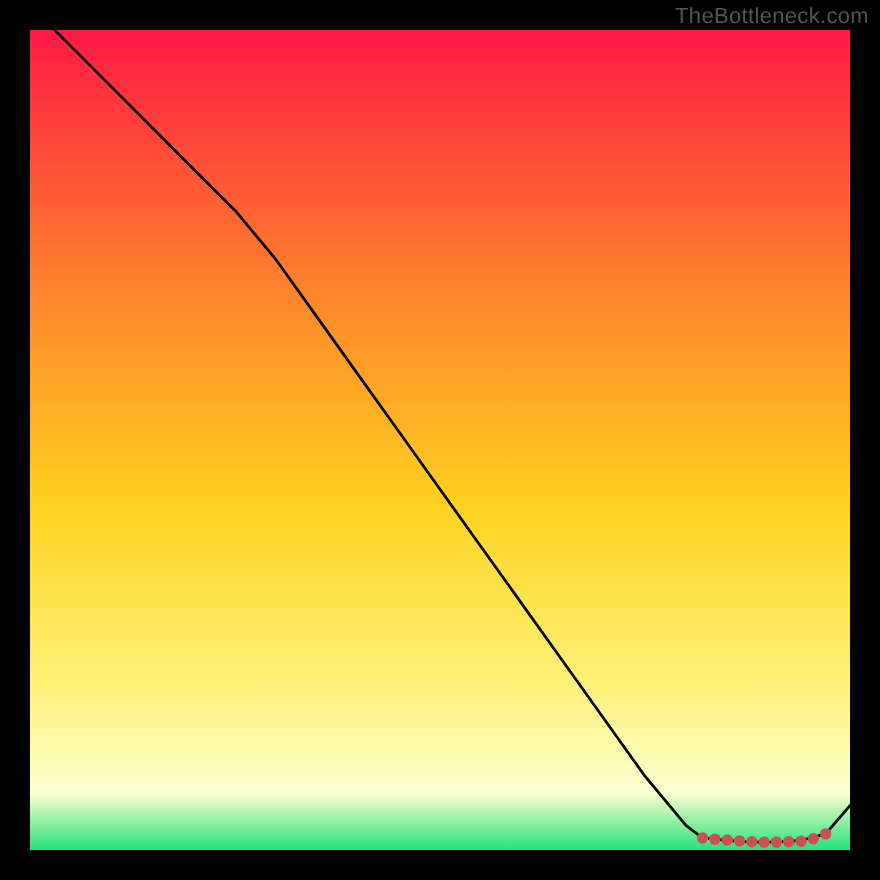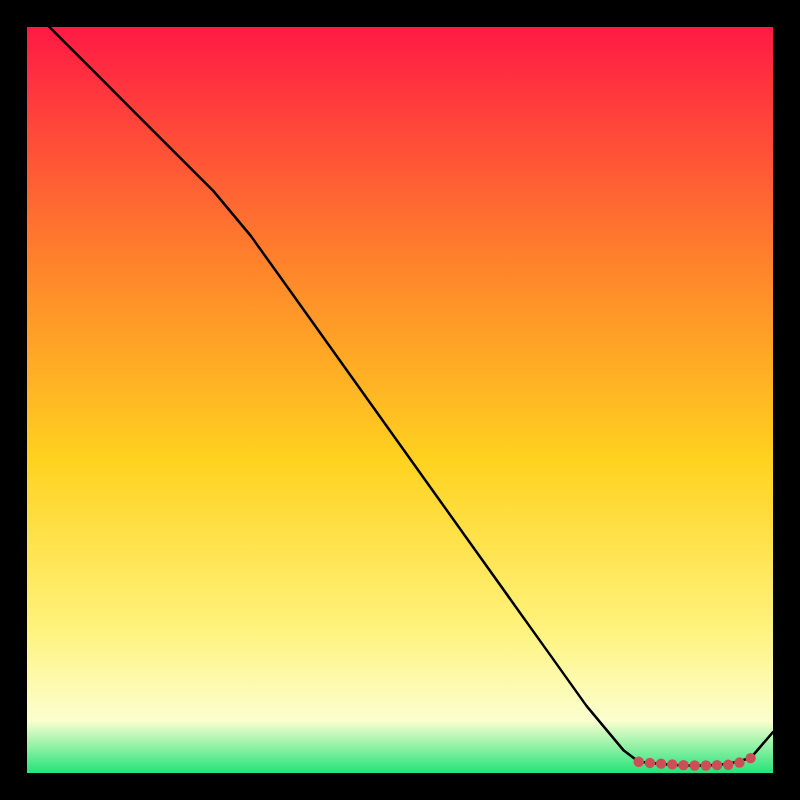--- a/index.html
+++ b/index.html
@@ -64,20 +64,21 @@
     width: 746px;
     height: 746px;
     z-index: 6;
   }
 </style>
 </head>
 <body>
 
 <div class="stage">
 
+  <div class="watermark">TheBottleneck.com</div>
 
   <div class="plot-outer">
     <div class="plot-inner">
 
       <svg class="bg" viewBox="0 0 746 746" preserveAspectRatio="none">
         <defs>
           <linearGradient id="heat" x1="0" y1="0" x2="0" y2="1">
             <stop id="g0" offset="0%" stop-color="#ff1a44"></stop>
             <stop id="g1" offset="32%" stop-color="#ff842b"></stop>
             <stop id="g2" offset="58%" stop-color="#ffd21f"></stop>

